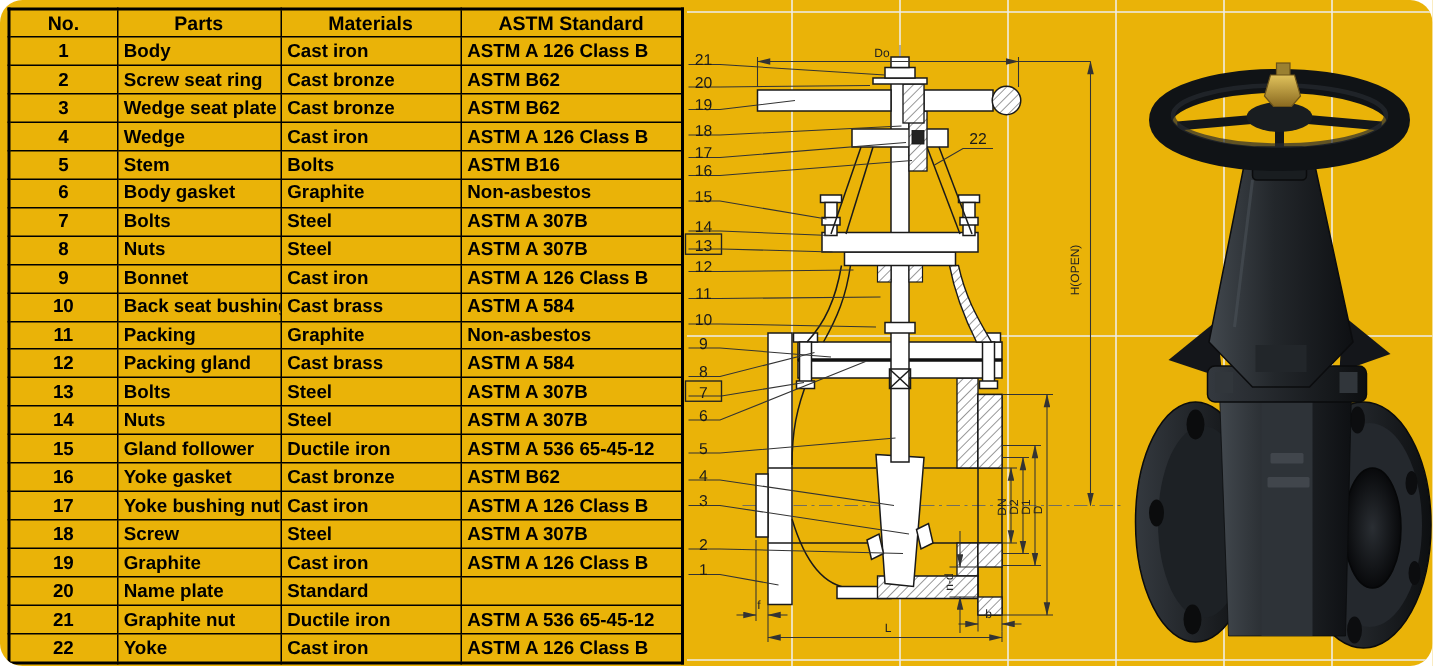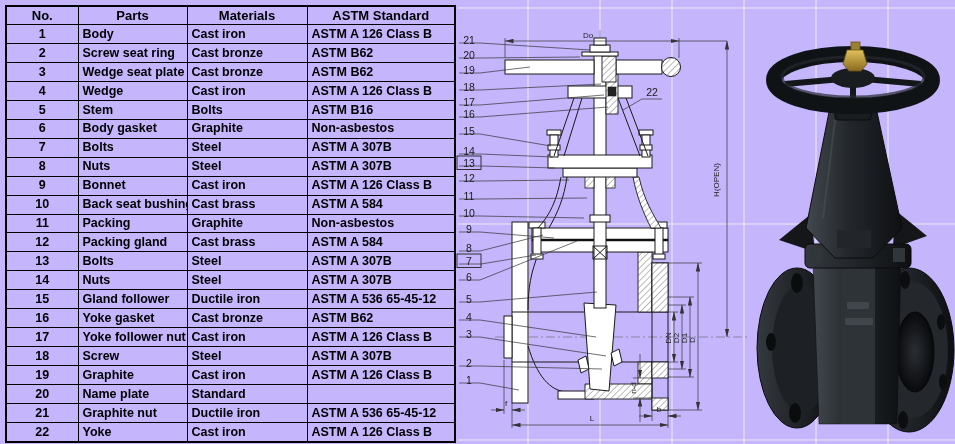--- a/index.html
+++ b/index.html
@@ -1,17 +1,17 @@
 <!DOCTYPE html>
 <html><head>
 <meta charset="utf-8">
 <style>
   html,body{margin:0;padding:0;background:#fff;}
-  .screen{position:relative;width:955px;height:444px;background:#c4b5fd;overflow:hidden;
-          font-family:"Liberation Sans",sans-serif;}
+  .screen{position:relative;width:955px;height:444px;background:#eab308;overflow:hidden;
+          font-family:"Liberation Sans",sans-serif;border-radius:15px;}
   
   table.parts{position:absolute;left:5px;top:5px;width:449px;height:438px;
               border-collapse:collapse;table-layout:fixed;border:2px solid #000;}
   table.parts th, table.parts td{
       border:1.5px solid #000;color:#000;font-weight:bold;font-size:12.5px;
       line-height:1;padding:0 0 0 4px;white-space:nowrap;overflow:hidden;height:17px;}
   table.parts th{text-align:center;font-size:13px;padding:0;}
   table.parts td.c-num{text-align:center;padding:0;}
   
   svg{position:absolute;top:0;font-family:"Liberation Sans",sans-serif;}
@@ -151,21 +151,21 @@
           <td>ASTM A 536 65-45-12</td>
         </tr>
         <tr>
           <td class="c-num">16</td>
           <td>Yoke gasket</td>
           <td>Cast bronze</td>
           <td>ASTM B62</td>
         </tr>
         <tr>
           <td class="c-num">17</td>
-          <td>Yoke follower nut</td>
+          <td>Yoke bushing nut</td>
           <td>Cast iron</td>
           <td>ASTM A 126 Class B</td>
         </tr>
         <tr>
           <td class="c-num">18</td>
           <td>Screw</td>
           <td>Steel</td>
           <td>ASTM A 307B</td>
         </tr>
         <tr>

